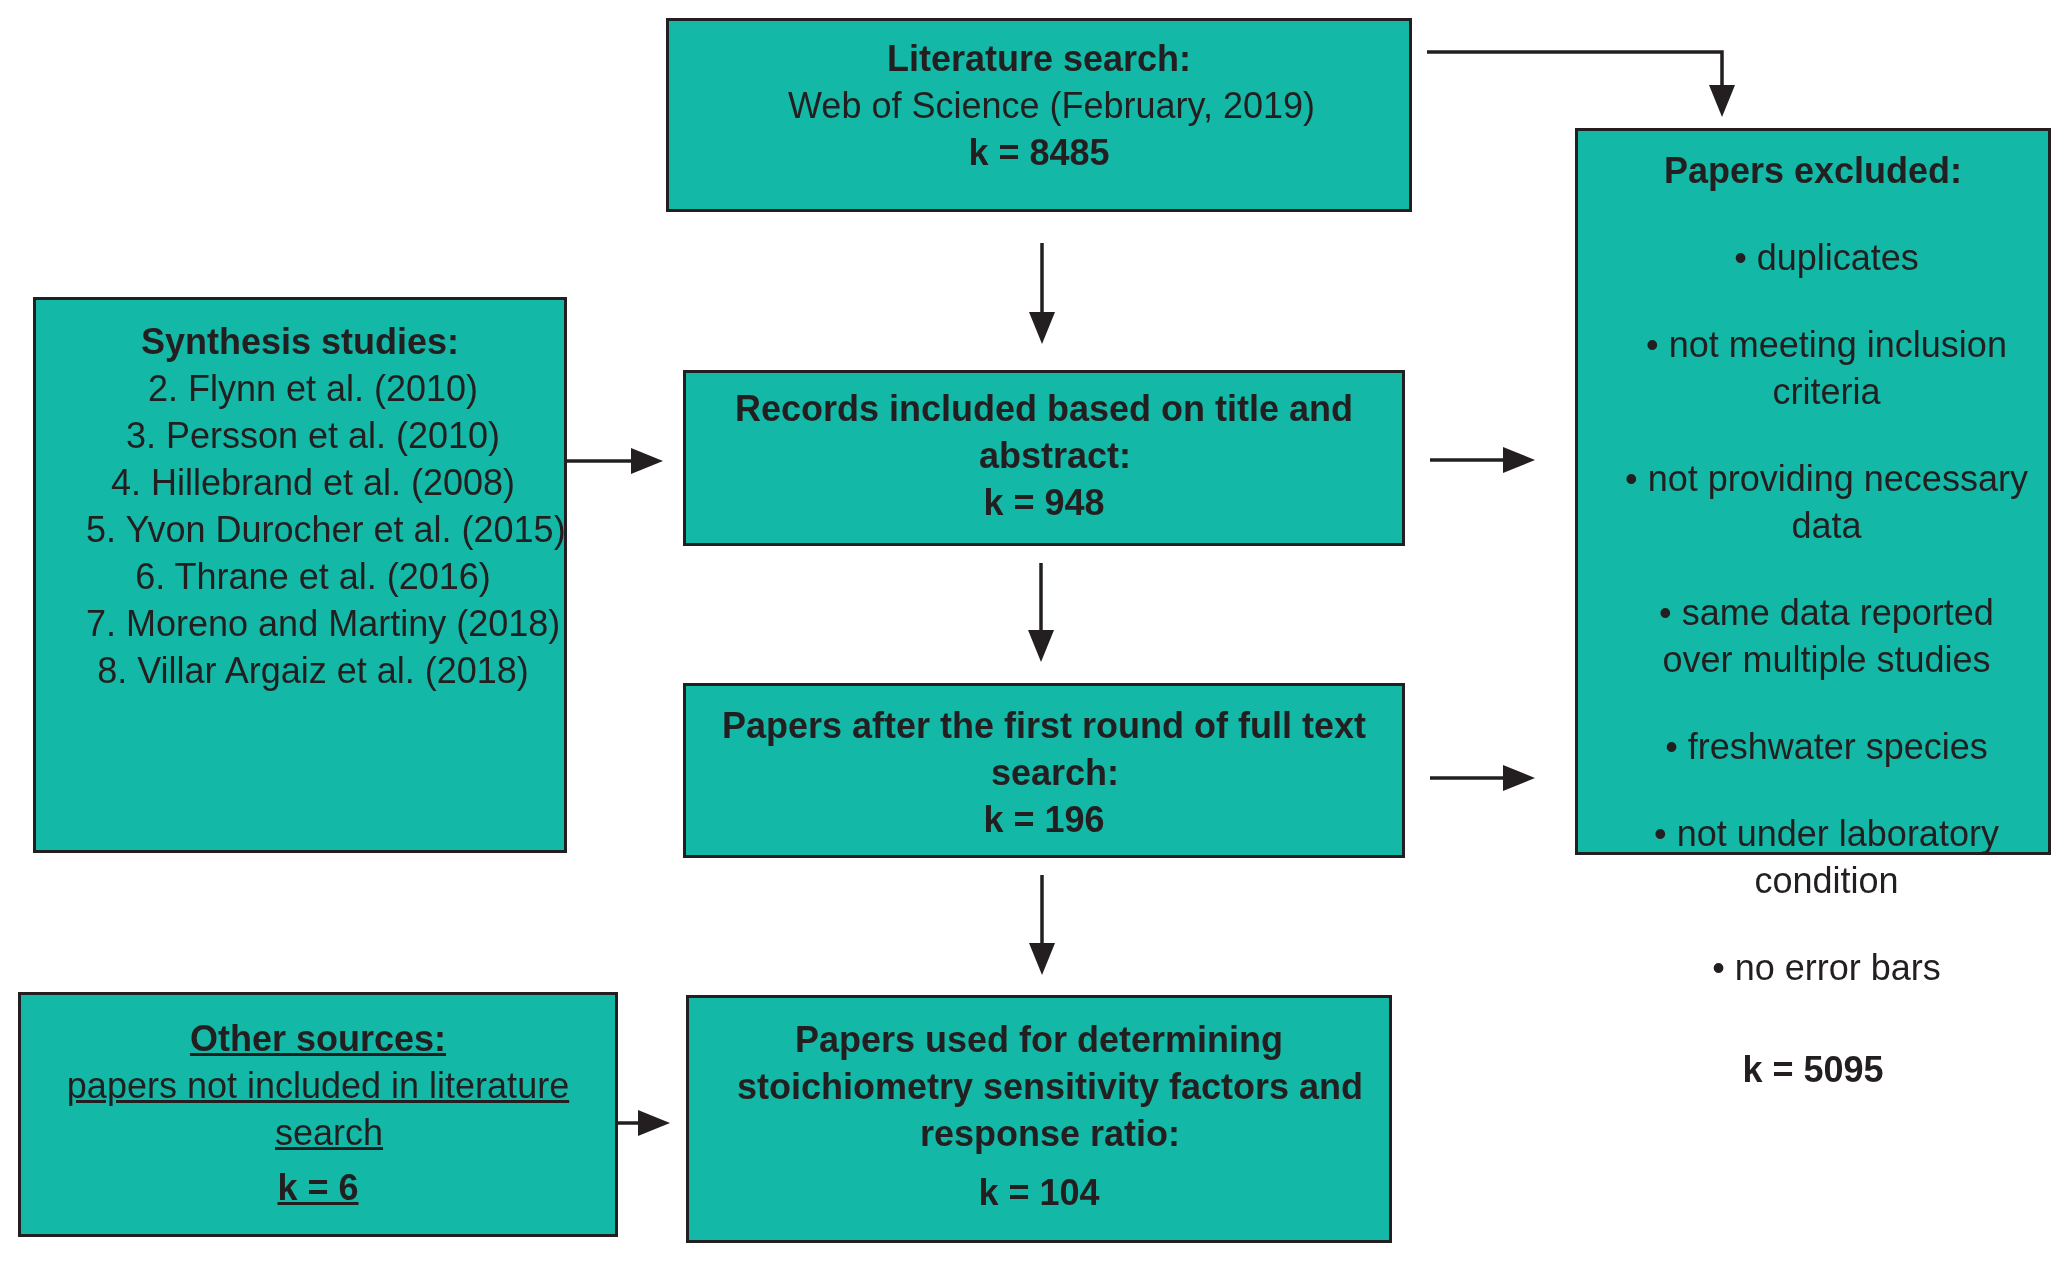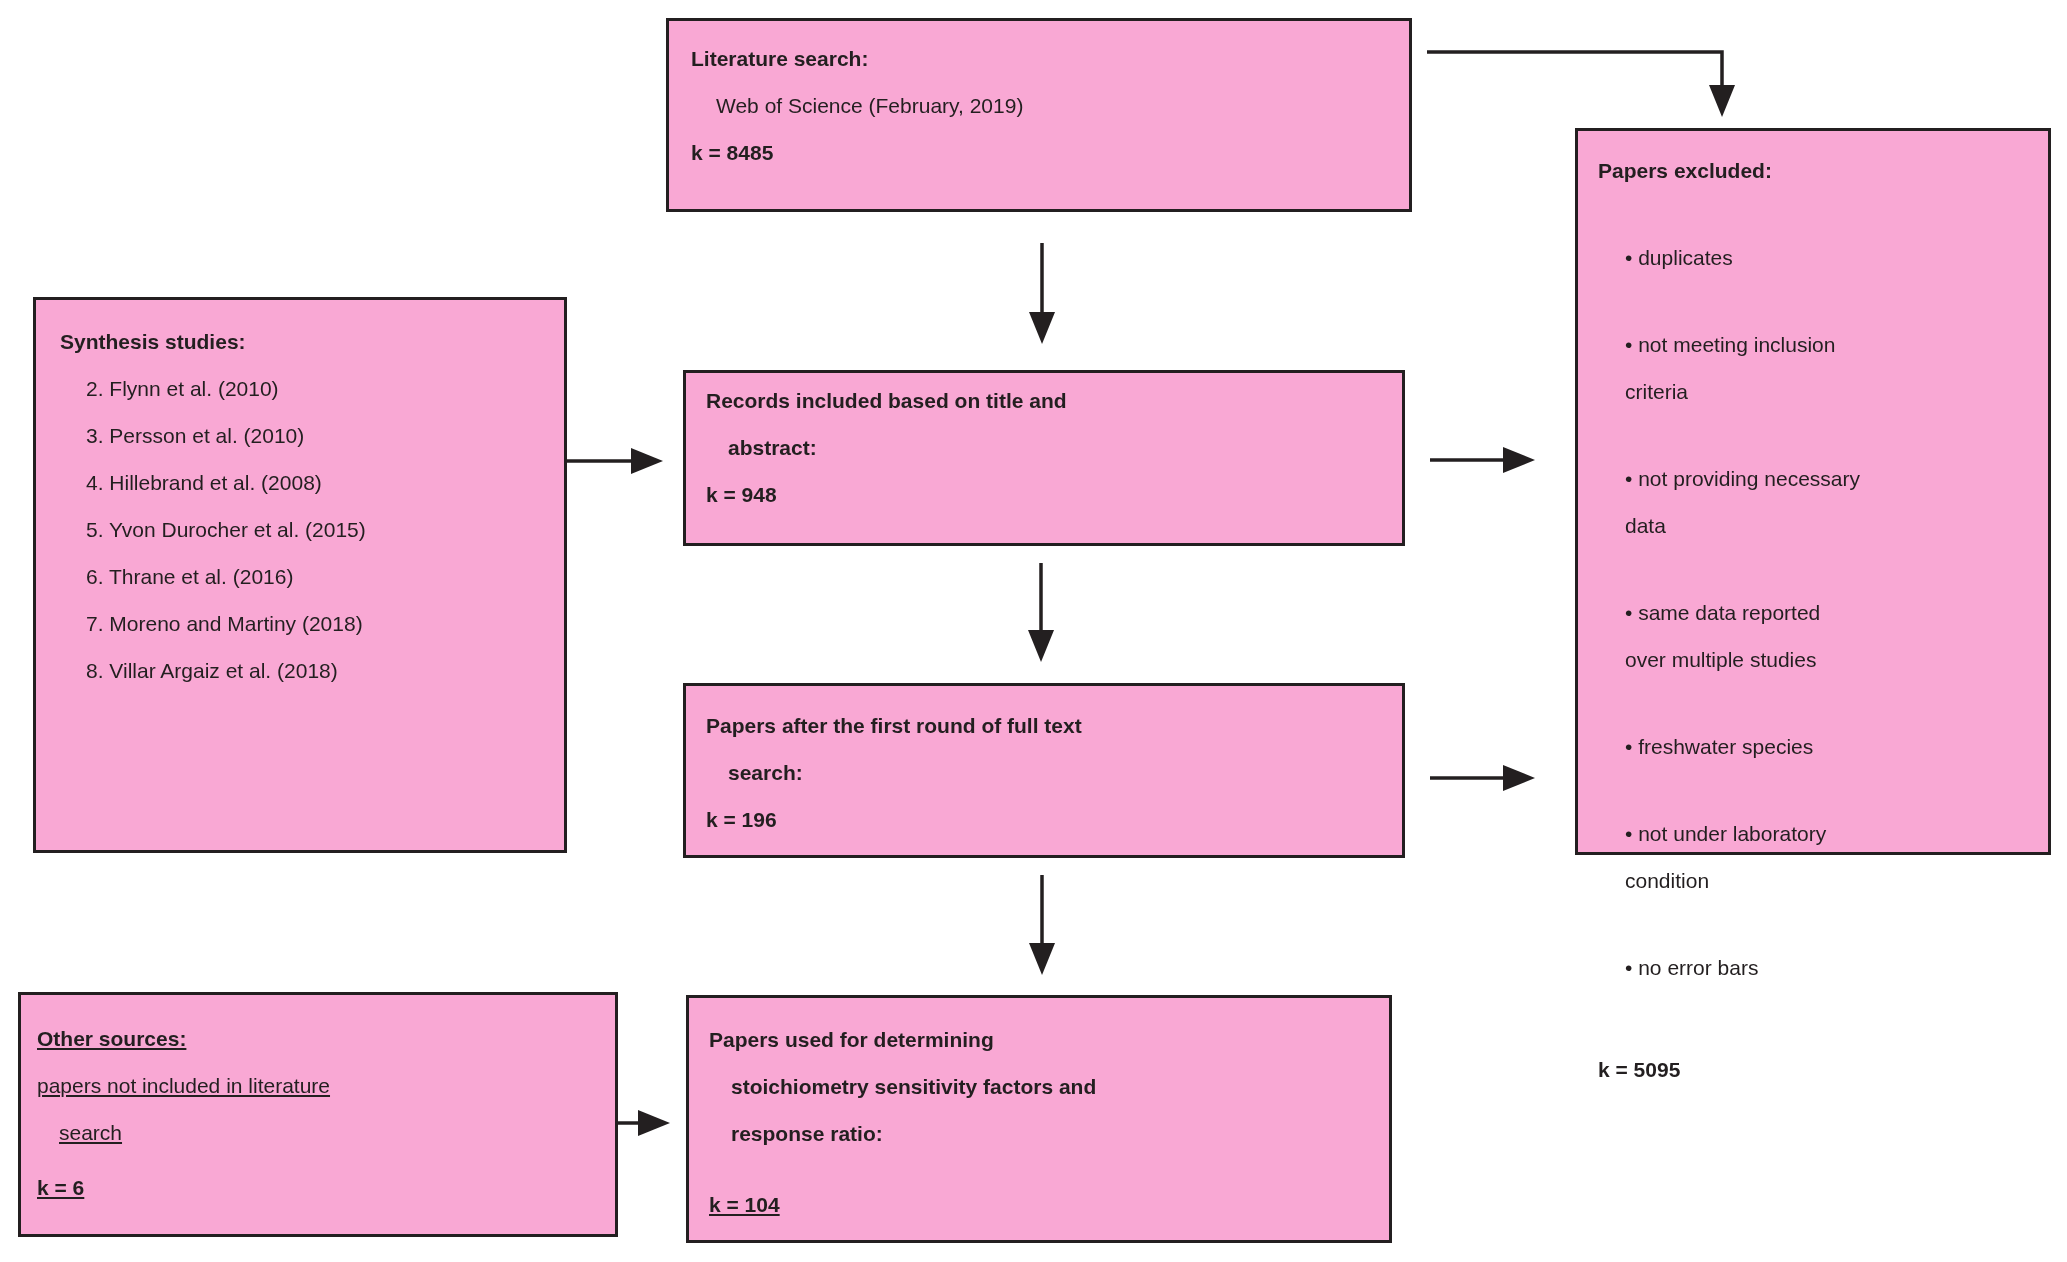--- a/index.html
+++ b/index.html
@@ -9,45 +9,46 @@
     background:#ffffff;
     font-family:"Liberation Sans", sans-serif;
     color:#231f20;
     overflow:hidden;
   }
   .arrows{position:absolute;left:0;top:0;width:2067px;height:1262px;pointer-events:none;}
   .arrows path,.arrows line{stroke:#231f20;stroke-width:3.5;fill:none;}
   .arrows polygon{fill:#231f20;stroke:none;}
   .box{
     position:absolute;
-    background:#f9a8d4;
+    background:#14b8a6;
     border:3px solid #231f20;
     box-sizing:border-box;
-    font-size:21px;
+    font-size:36px;
     line-height:47px;
+    text-align:center;
   }
   .t{white-space:nowrap;}
   .b{font-weight:700;}
   .ind{padding-left:25px;}
   .ind2{padding-left:22px;}
   .multiline{white-space:pre-line;margin-top:40px;}
   
   #lit-box     {left:666px; top:18px;  width:746px; height:194px; padding:14px 22px;}
   #synth-box   {left:33px;  top:297px; width:534px; height:556px; padding:18px 24px;}
-  #records-box {left:683px; top:370px; width:722px; height:176px; padding:4px 20px;}
+  #records-box {left:683px; top:370px; width:722px; height:176px; padding:12px 20px;}
   #excluded-box{left:1575px;top:128px; width:476px; height:727px; padding:16px 20px;}
   #after-box   {left:683px; top:683px; width:722px; height:175px; padding:16px 20px;}
   #other-box   {left:18px;  top:992px; width:600px; height:245px; padding:20px 16px;text-decoration:underline;}
   #used-box    {left:686px; top:995px; width:706px; height:248px; padding:18px 20px;}
   .list-item{margin-left:26px;}
   .bullet{margin-left:27px;}
   .k-synth{margin-top:45px;}
   .k-excluded{margin-top:55px;}
   .k-other{margin-top:8px;}
-  .k-used{margin-top:24px;text-decoration:underline;}
+  .k-used{margin-top:12px;}
 </style>
 </head>
 <body>
 
 <div class="canvas">
 
   <svg class="arrows" viewBox="0 0 2067 1262" aria-hidden="true">
 
     <g>
       <line x1="1042" y1="243" x2="1042" y2="313"></line>

